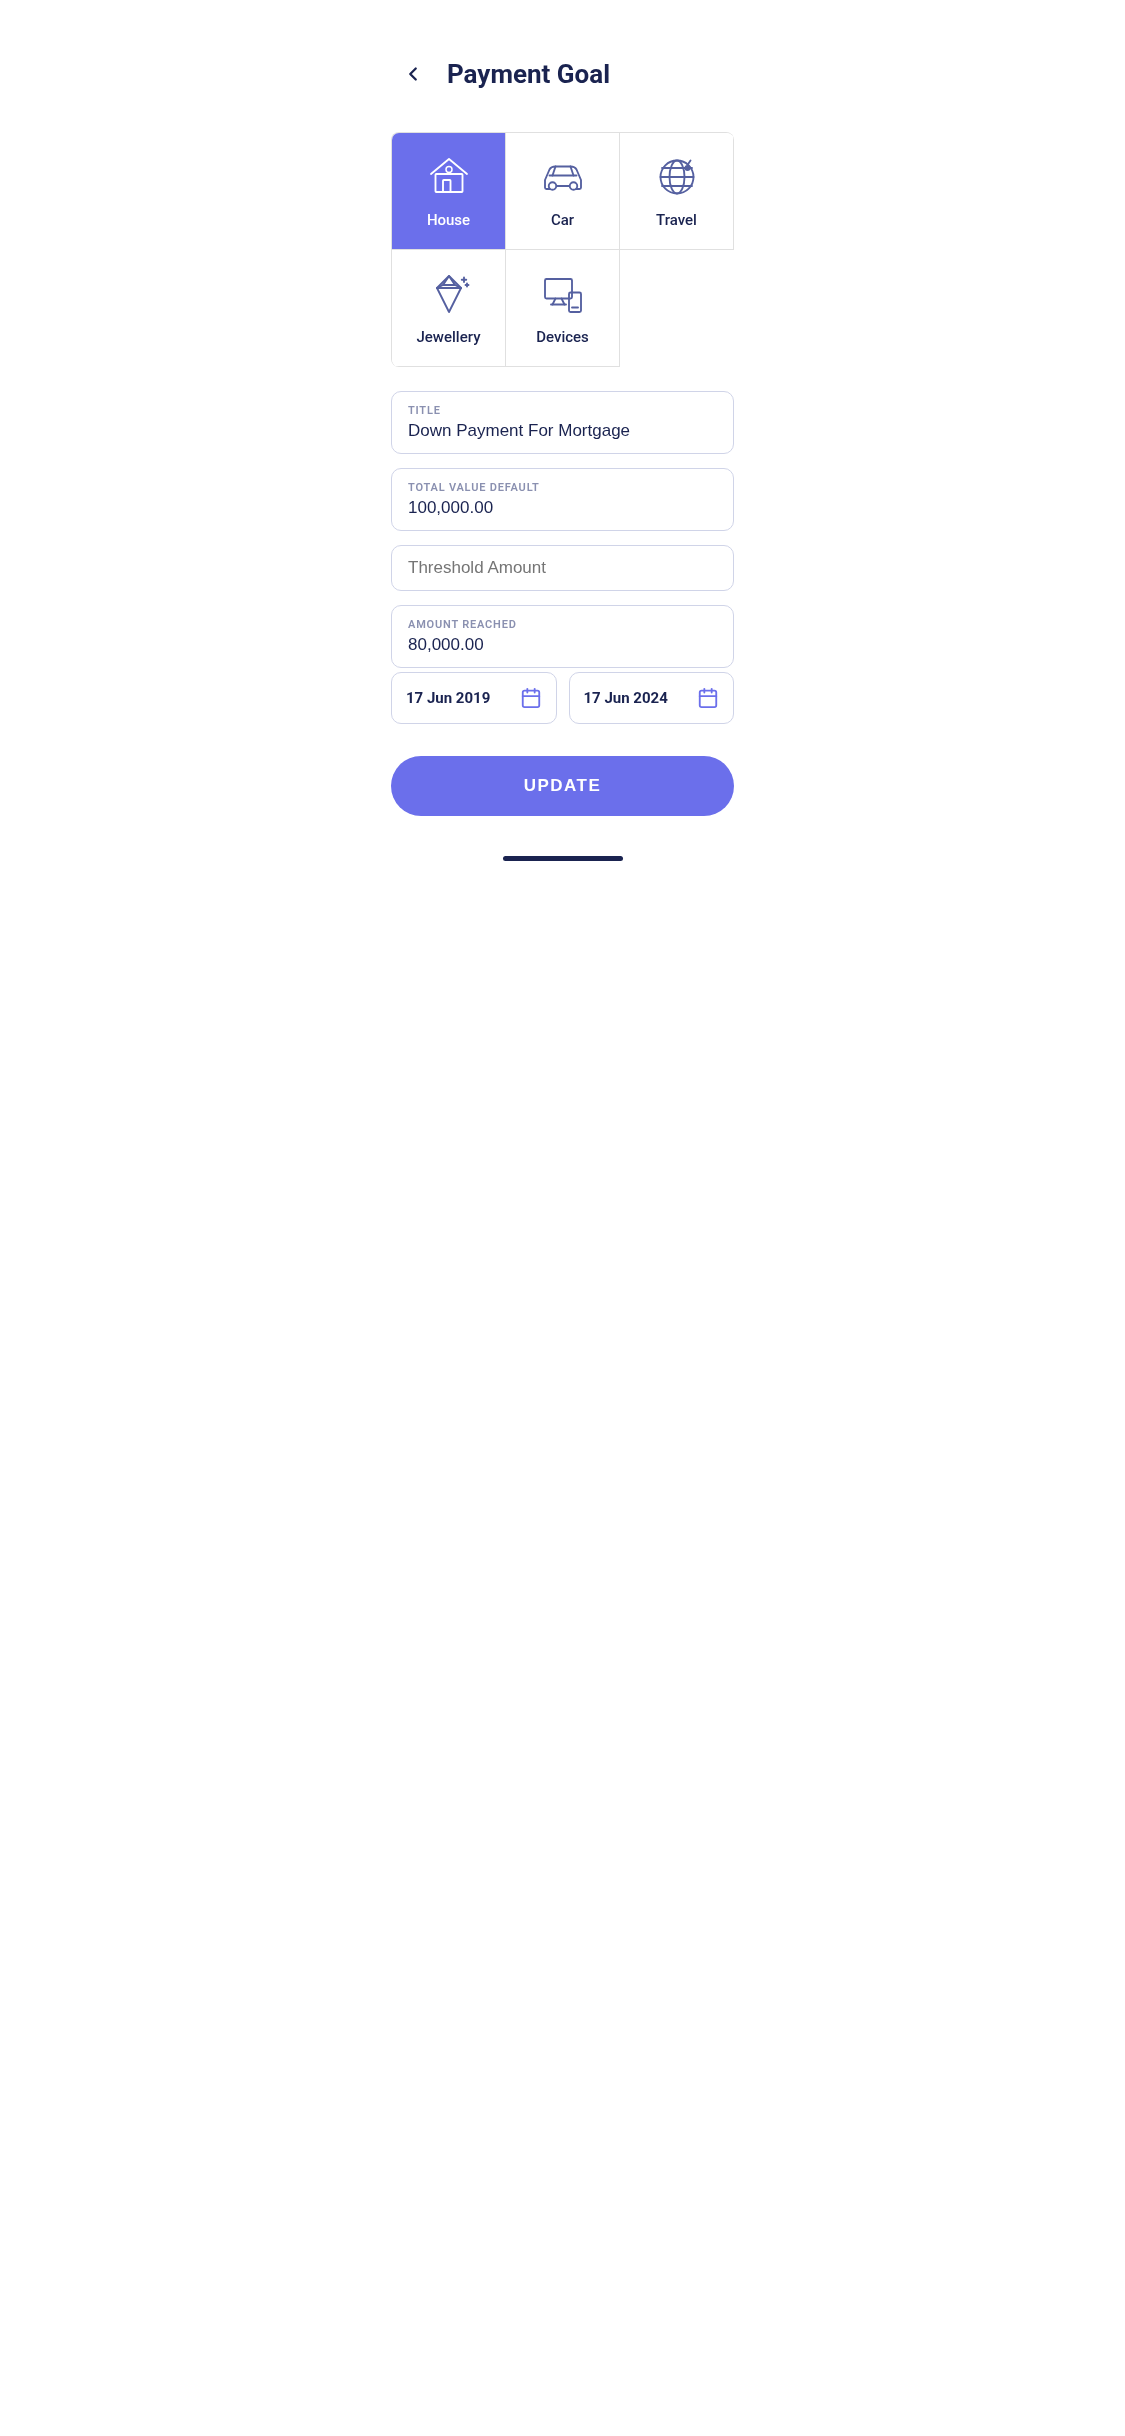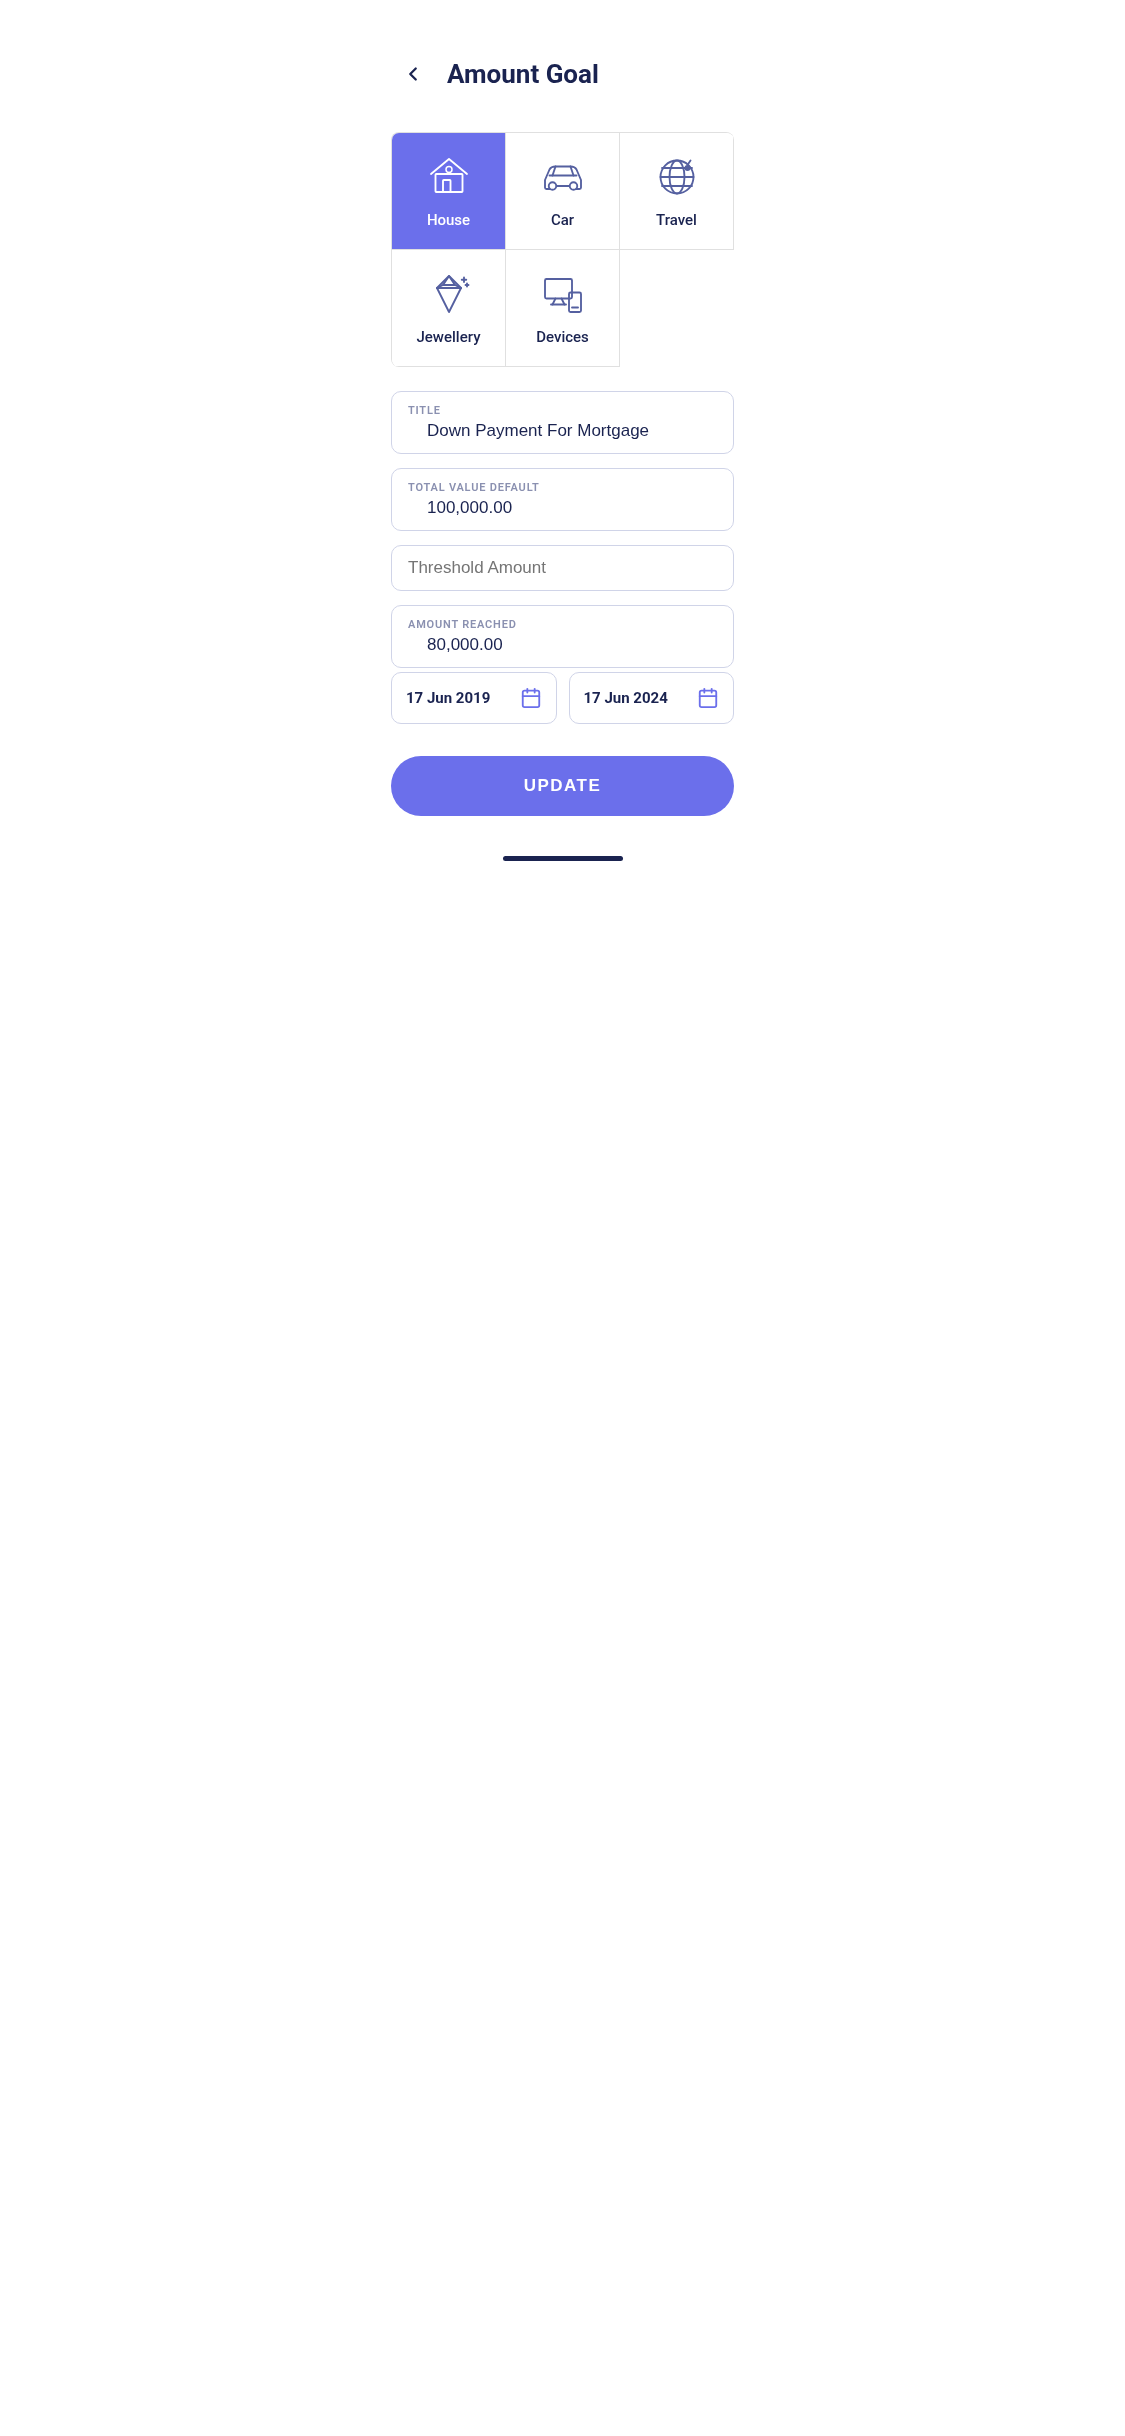--- a/index.html
+++ b/index.html
@@ -111,21 +111,20 @@
 
     .input-value {
       font-size: 17px;
       font-weight: 400;
       color: #1a2350;
       width: 100%;
       border: none;
       outline: none;
       background: transparent;
       padding: 0;
-      margin-left: 19px;
     }
 
     .input-placeholder {
       font-size: 17px;
       font-weight: 400;
       color: #b0b5c8;
       width: 100%;
       border: none;
       outline: none;
       background: transparent;
@@ -190,21 +189,21 @@
 
 
 
 
 <div class="header">
   <div class="back-btn">
     <svg class="back-arrow" viewBox="0 0 24 24" fill="none" stroke="#1a2350" stroke-width="2.5" stroke-linecap="round" stroke-linejoin="round">
       <polyline points="15 18 9 12 15 6"></polyline>
     </svg>
   </div>
-  <span class="page-title">Amount Goal</span>
+  <span class="page-title">Payment Goal</span>
 </div>
 
 
 <div class="category-grid">
 
   <div class="category-cell active">
     <svg class="icon-svg" viewBox="0 0 64 64" fill="none" stroke="#ffffff" stroke-width="2.5" stroke-linecap="round" stroke-linejoin="round">
       <polyline points="8,28 32,8 56,28"></polyline>
       <rect x="14" y="28" width="36" height="24" rx="1"></rect>
       <rect x="24" y="36" width="10" height="16" rx="1"></rect>

